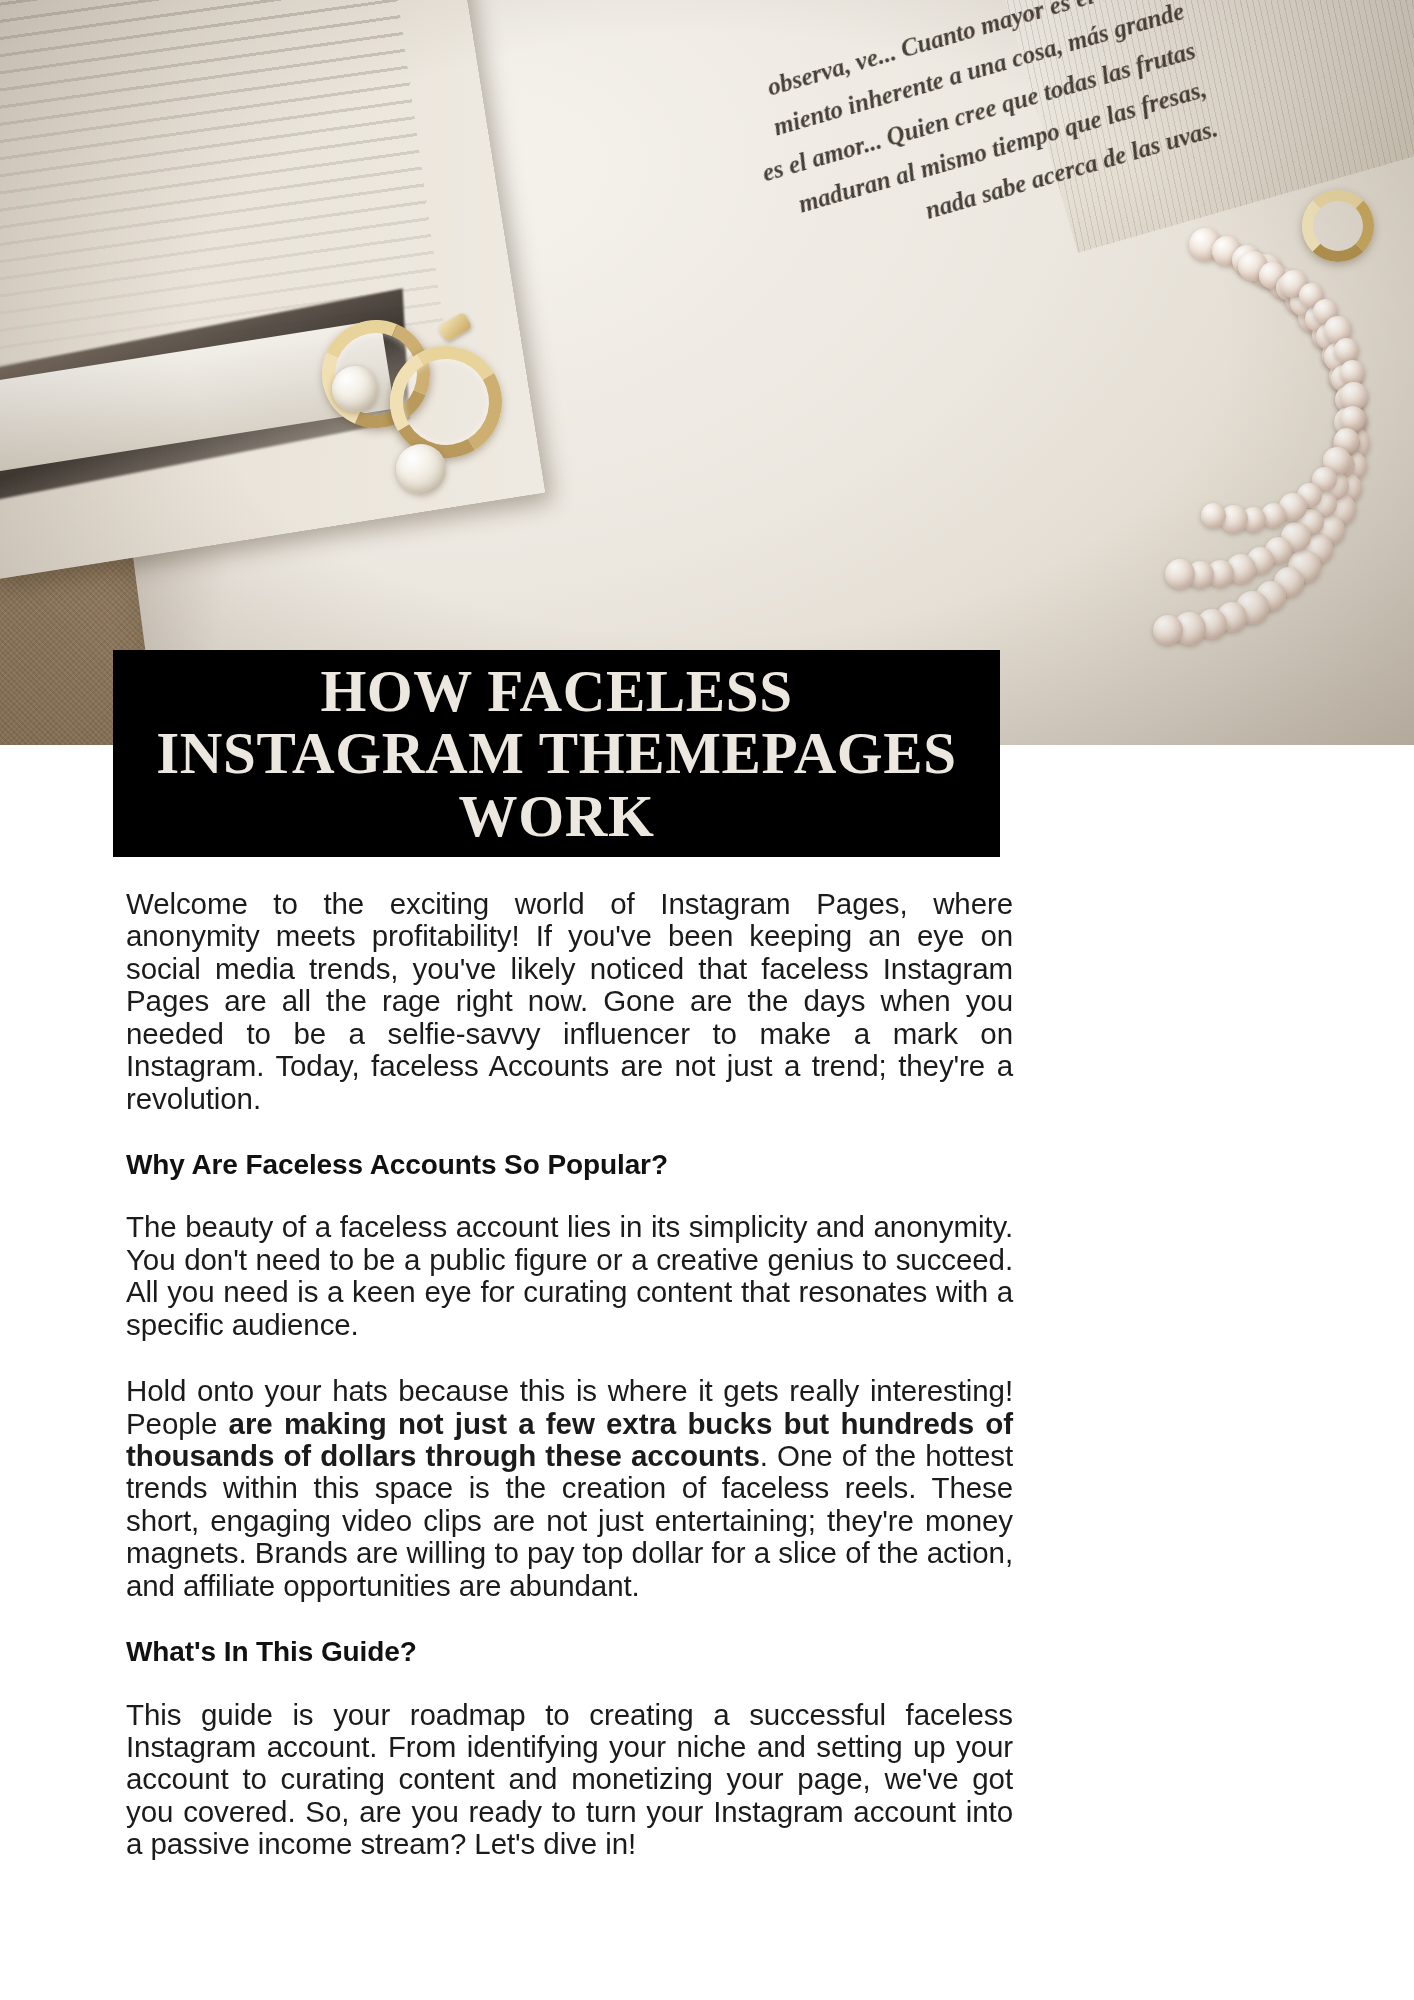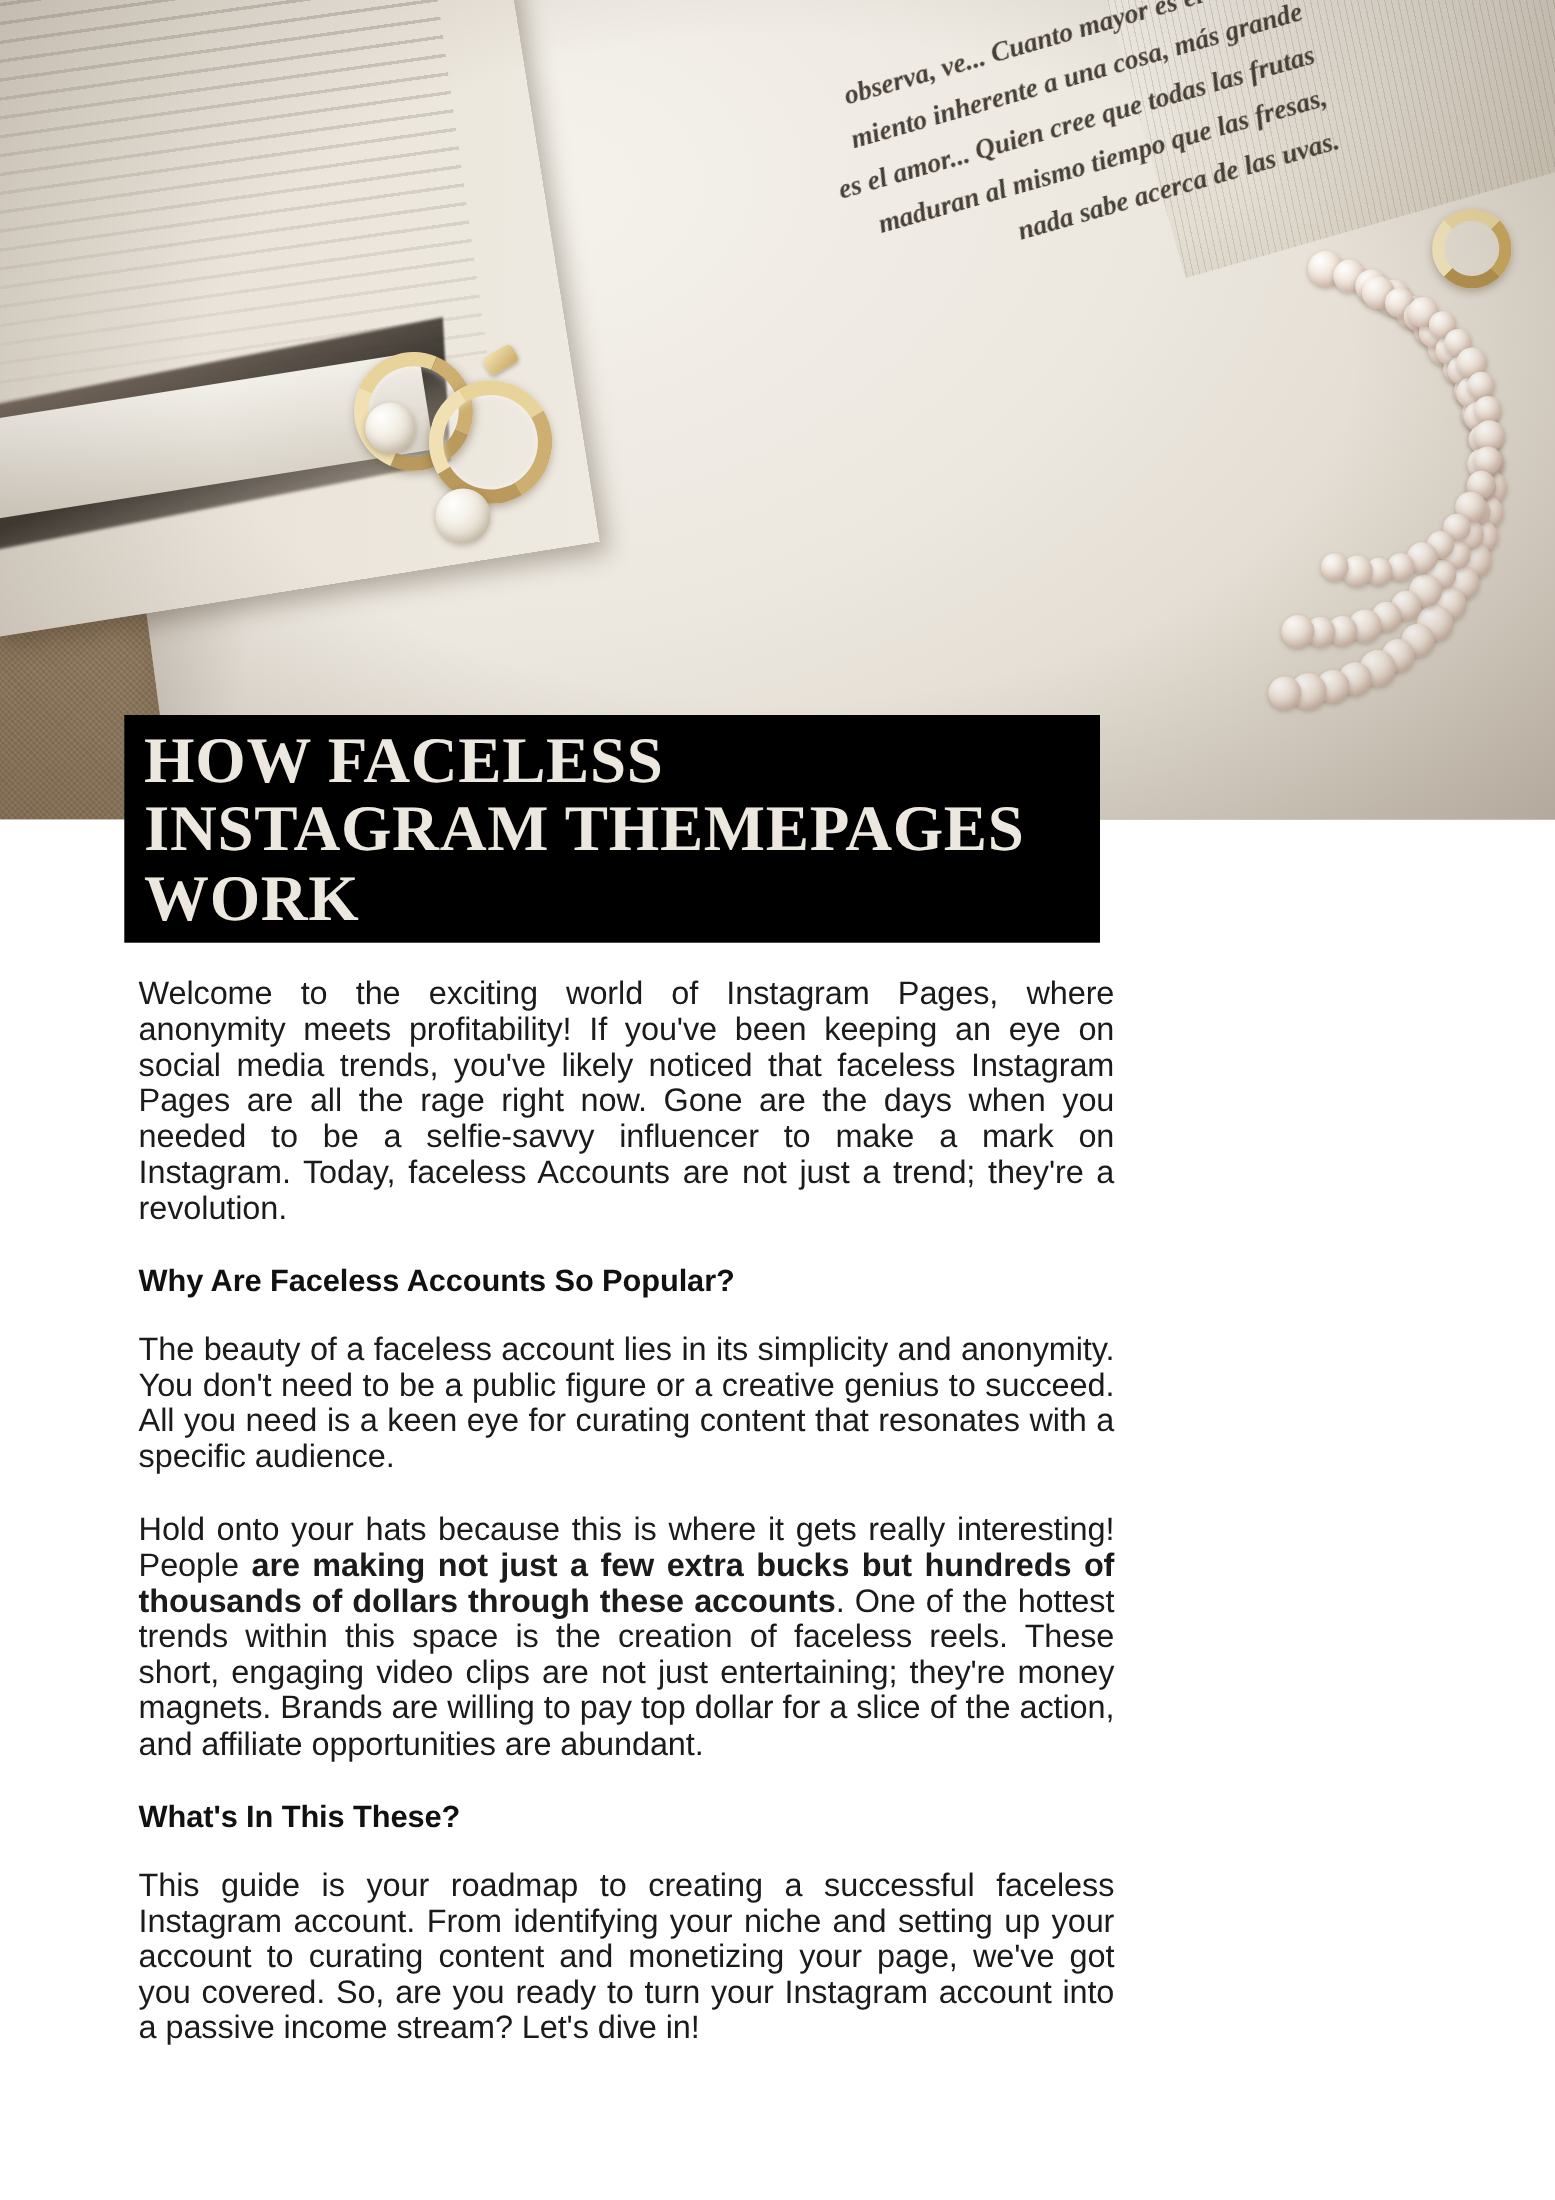--- a/index.html
+++ b/index.html
@@ -175,21 +175,21 @@
     background:#000000;
     display:flex; align-items:center; justify-content:center;
     z-index:5;
   }
   .title-banner h1 {
     font-family:"Liberation Serif", serif;
     color:#ece8e0;
     font-size:59px;
     line-height:1.06;
     letter-spacing:.6px;
-    text-align:left;
+    text-align:center;
     font-weight:700;
     text-transform:uppercase;
     padding:0 18px;
   }
 
   
   .article {
     position:absolute;
     left:126px; top:888px;
     width:887px;
@@ -326,17 +326,17 @@
 
   <p class="para">Welcome to the exciting world of Instagram Pages, where anonymity meets profitability! If you've been keeping an eye on social media trends, you've likely noticed that faceless Instagram Pages are all the rage right now. Gone are the days when you needed to be a selfie-savvy influencer to make a mark on Instagram. Today, faceless Accounts are not just a trend; they're a revolution.</p>
 
   <h2 class="section">Why Are Faceless Accounts So Popular?</h2>
 
   <p class="para">The beauty of a faceless account lies in its simplicity and anonymity. You don't need to be a public figure or a creative genius to succeed. All you need is a keen eye for curating content that resonates with a specific audience.</p>
 
 
   <p class="para"><span>Hold onto your hats because this is where it gets really interesting! People </span><b>are making not just a few extra bucks but hundreds of thousands of dollars through these accounts</b><span>. One of the hottest trends within this space is the creation of faceless reels. These short, engaging video clips are not just entertaining; they're money magnets. Brands are willing to pay top dollar for a slice of the action, and affiliate opportunities are abundant.</span></p>
 
-  <h2 class="section">What's In This These?</h2>
+  <h2 class="section">What's In This Guide?</h2>
 
   <p class="para">This guide is your roadmap to creating a successful faceless Instagram account. From identifying your niche and setting up your account to curating content and monetizing your page, we've got you covered. So, are you ready to turn your Instagram account into a passive income stream? Let's dive in!</p>
 
 </div>
 
 </body></html>

